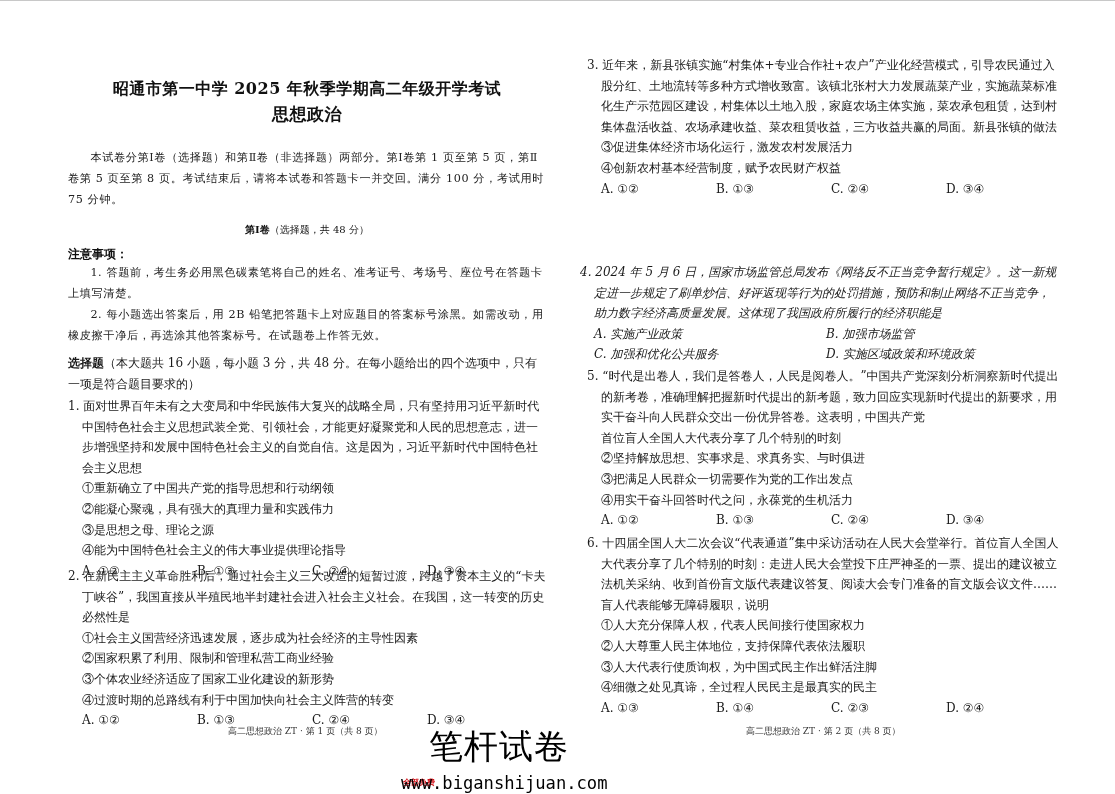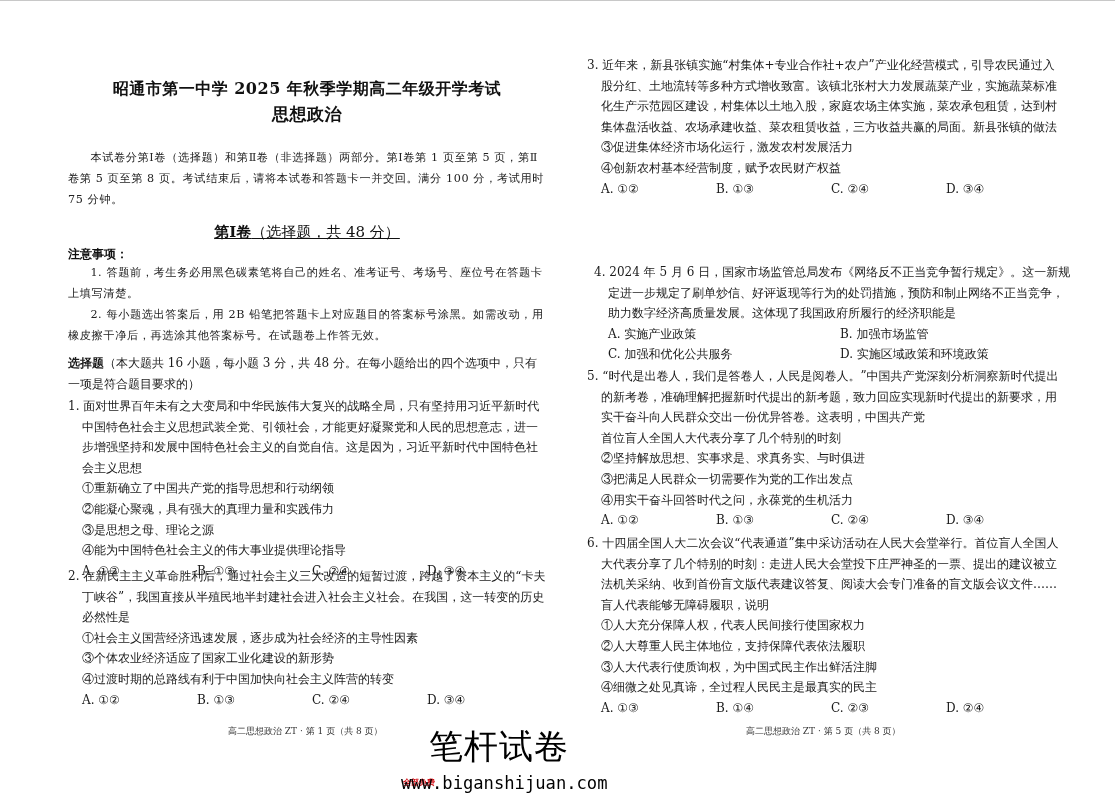--- a/index.html
+++ b/index.html
@@ -5,21 +5,21 @@
   html, body { margin: 0; padding: 0; }
   body {
     width: 1115px; height: 794px; background: #ffffff; position: relative; overflow: hidden;
     font-family: "DejaVu Serif", "Liberation Serif", serif; color: #1a1a1a;
   }
   .topline { position: absolute; left: 0; top: 0; width: 1115px; height: 1px; background: #c8c8c8; }
   .title { position: absolute; left: 68px; width: 478px; text-align: center; font-weight: bold; font-size: 16px; letter-spacing: 0.5px; color: #111; }
   .title1 { top: 79px; }
   .title2 { top: 103px; font-size: 17px; }
   .intro { position: absolute; left: 68px; top: 147px; width: 478px; font-size: 11.2px; line-height: 21px; text-indent: 2em; color: #222; letter-spacing: 0.6px; }
-  .section-head { position: absolute; left: 68px; top: 223px; width: 478px; text-align: center; font-size: 15px; color: #111; text-decoration: underline; }
+  .section-head { position: absolute; left: 68px; top: 223px; width: 478px; text-align: center; font-size: 10px; color: #111; }
   .section-head b { font-weight: bold; }
   .notice-title { position: absolute; left: 68px; top: 246px; font-size: 12px; font-weight: bold; color: #111; }
   .notice { position: absolute; left: 68px; width: 478px; font-size: 11.2px; line-height: 21px; text-indent: 2em; color: #222; letter-spacing: 0.6px; }
   .notice1 { top: 262px; }
   .notice2 { top: 304px; }
   .choice-head { position: absolute; left: 68px; top: 353px; width: 478px; font-size: 12px; line-height: 21px; color: #1a1a1a; }
   .choice-head b { font-weight: bold; }
   .q { position: absolute; font-size: 12px; line-height: 20.6px; color: #1a1a1a; }
   .q .stem { padding-left: 14px; text-indent: -14px; }
   .q .opt { padding-left: 14px; }
@@ -66,20 +66,21 @@
     <span>A. ①②</span>
     <span>B. ①③</span>
     <span>C. ②④</span>
     <span>D. ③④</span>
   </div>
 </div>
 
 <div class="q" style="left:68px; top:566px; width:478px;">
   <div class="stem">2. 在新民主主义革命胜利后，通过社会主义三大改造的短暂过渡，跨越了资本主义的“卡夫丁峡谷”，我国直接从半殖民地半封建社会进入社会主义社会。在我国，这一转变的历史必然性是</div>
   <div class="opt">①社会主义国营经济迅速发展，逐步成为社会经济的主导性因素</div>
+  <div class="opt">②国家积累了利用、限制和管理私营工商业经验</div>
   <div class="opt">③个体农业经济适应了国家工业化建设的新形势</div>
   <div class="opt">④过渡时期的总路线有利于中国加快向社会主义阵营的转变</div>
   <div class="abcd">
     <span>A. ①②</span>
     <span>B. ①③</span>
     <span>C. ②④</span>
     <span>D. ③④</span>
   </div>
 </div>
 
@@ -88,21 +89,21 @@
   <div class="opt">③促进集体经济市场化运行，激发农村发展活力</div>
   <div class="opt">④创新农村基本经营制度，赋予农民财产权益</div>
   <div class="abcd">
     <span>A. ①②</span>
     <span>B. ①③</span>
     <span>C. ②④</span>
     <span>D. ③④</span>
   </div>
 </div>
 
-<div class="q" style="left:594px; top:262px; width:478px;">
+<div class="q" style="left:580px; top:262px; width:478px;font-style:italic;">
   <div class="stem">4. 2024 年 5 月 6 日，国家市场监管总局发布《网络反不正当竞争暂行规定》。这一新规定进一步规定了刷单炒信、好评返现等行为的处罚措施，预防和制止网络不正当竞争，助力数字经济高质量发展。这体现了我国政府所履行的经济职能是</div>
   <div class="abcd2">
     <span>A. 实施产业政策</span>
     <span>B. 加强市场监管</span>
     <span>C. 加强和优化公共服务</span>
     <span>D. 实施区域政策和环境政策</span>
   </div>
 </div>
 
 <div class="q" style="left:587px; top:366px; width:478px;">
@@ -127,19 +128,19 @@
   <div class="opt">④细微之处见真谛，全过程人民民主是最真实的民主</div>
   <div class="abcd">
     <span>A. ①③</span>
     <span>B. ①④</span>
     <span>C. ②③</span>
     <span>D. ②④</span>
   </div>
 </div>
 
 <div class="footer footer-left">高二思想政治 ZT · 第 1 页（共 8 页）</div>
-<div class="footer footer-right">高二思想政治 ZT · 第 5 页（共 8 页）</div>
+<div class="footer footer-right">高二思想政治 ZT · 第 2 页（共 8 页）</div>
 
 <div class="wm">
   <div class="wm-big">笔杆试卷</div>
   <div class="wm-free">全部免费</div>
   <div class="wm-url">www.biganshijuan.com</div>
 </div>
 
 </body></html>

